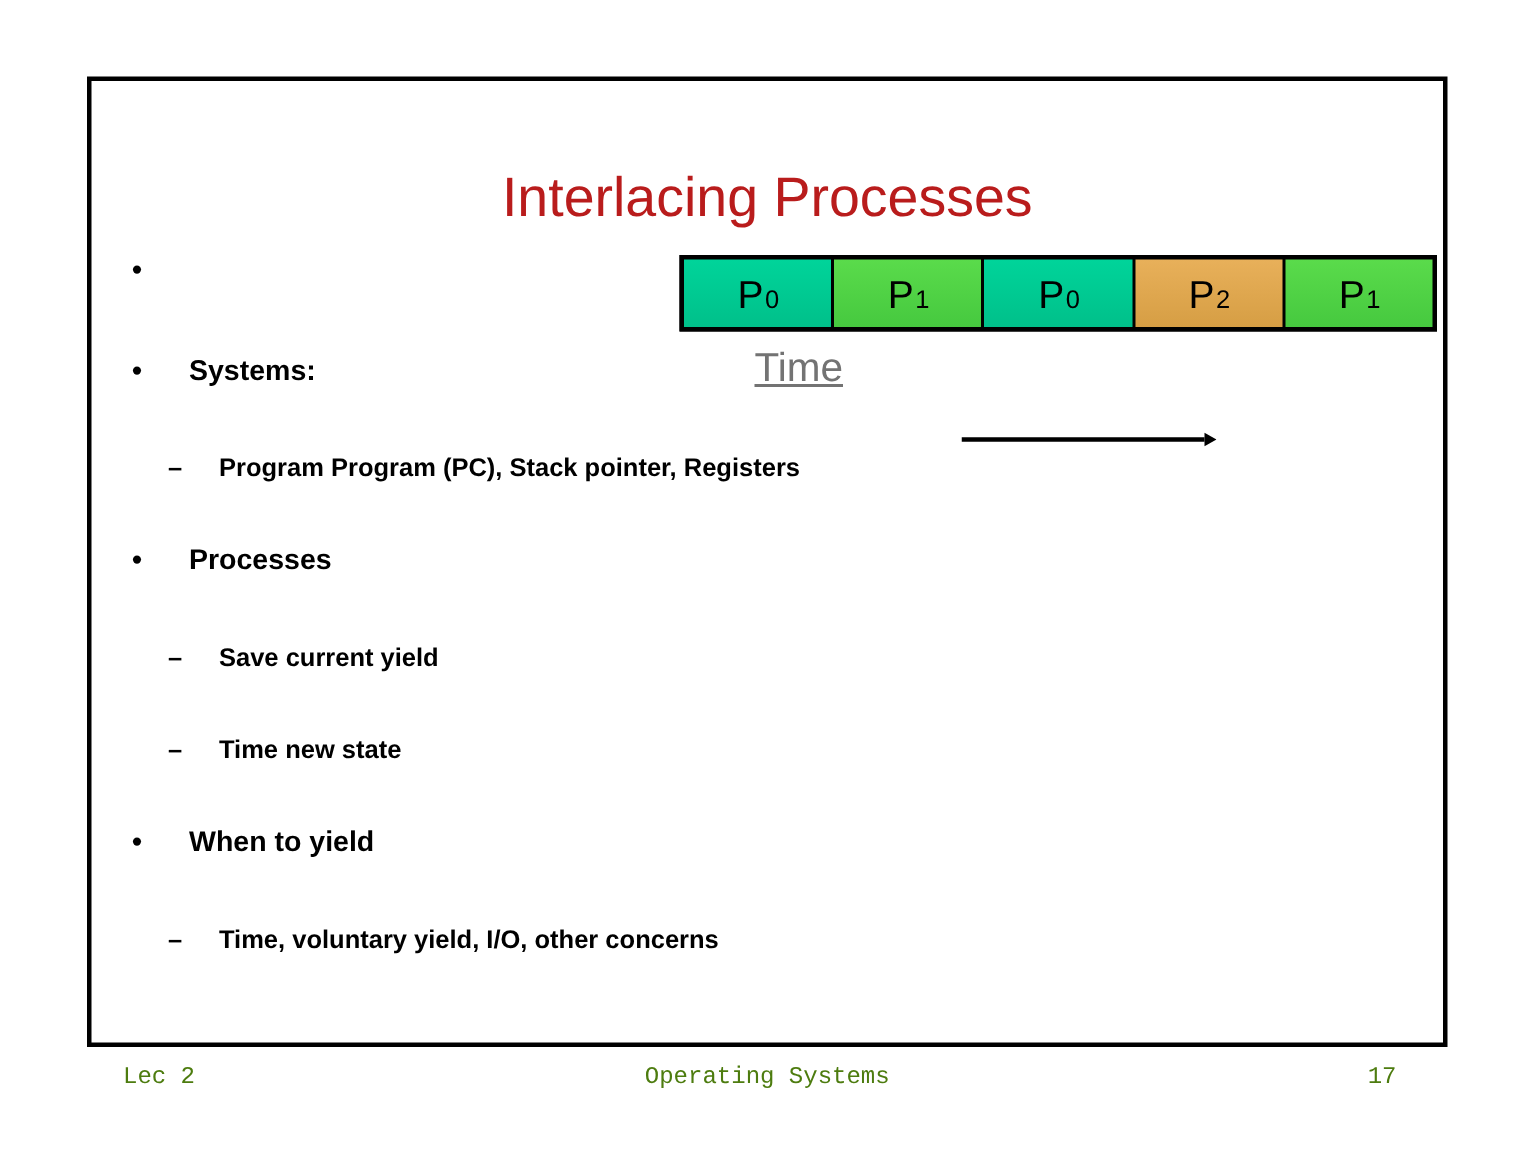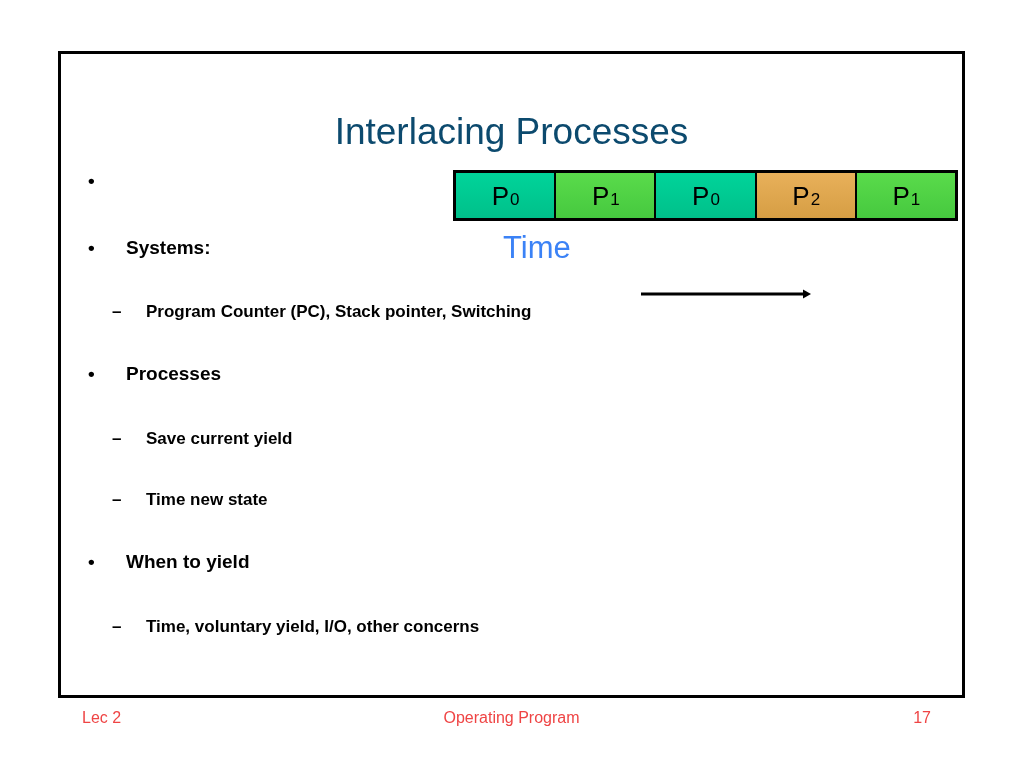--- a/index.html
+++ b/index.html
@@ -29,21 +29,21 @@
 
   #slide-title {
     position: absolute;
     left: 0;
     top: 32px;
     width: 100%;
     text-align: center;
     font-size: 37px;
     font-weight: normal;
     letter-spacing: 0px;
-    color: #0c4a6e;
+    color: #b91c1c;
     white-space: nowrap;
   }
 
   
   .bullet-row {
     position: absolute;
     display: flex;
     align-items: baseline;
     white-space: nowrap;
   }
@@ -106,42 +106,43 @@
     vertical-align: sub;
     position: relative;
     top: 4px;
     left: 1px;
   }
 
   #time-label {
     position: absolute;
     left: 50px;
     top: 60px;
-    font-size: 31px;
+    font-size: 27px;
     font-weight: normal;
-    color: #3b82f6;
+    color: #737373;
+    text-decoration: underline;
   }
   #time-arrow {
     position: absolute;
     left: 188px;
     top: 116px;
     width: 170px;
     height: 12px;
   }
 
   
   #footer {
     position: absolute;
     left: 58px;
     top: 703px;
     width: 907px;
     height: 34px;
-    font-family: Liberation Sans, sans-serif;
+    font-family: Liberation Mono, monospace;
     font-size: 16px;
-    color: #ef4444;
+    color: #4d7c0f;
   }
   #footer .f-left  { position: absolute; left: 24px;  top: 6px; }
   #footer .f-center{ position: absolute; left: 0; top: 6px; width: 100%; text-align: center; }
   #footer .f-right { position: absolute; right: 34px; top: 6px; }
 </style>
 </head>
 <body>
 
 <div id="slide-frame">
 
@@ -150,21 +151,21 @@
   <div id="bullet-list">
       <div class="bullet-row level1" style="top: 116px;">
         <span class="bullet-mark">•</span>
       </div>
       <div class="bullet-row level1" style="top: 183px;">
         <span class="bullet-mark">•</span>
         <span class="bullet-text">Systems:</span>
       </div>
       <div class="bullet-row level2" style="top: 248px;">
         <span class="bullet-mark">–</span>
-        <span class="bullet-text">Program Counter (PC), Stack pointer, Switching</span>
+        <span class="bullet-text">Program Program (PC), Stack pointer, Registers</span>
       </div>
       <div class="bullet-row level1" style="top: 309px;">
         <span class="bullet-mark">•</span>
         <span class="bullet-text">Processes</span>
       </div>
       <div class="bullet-row level2" style="top: 375px;">
         <span class="bullet-mark">–</span>
         <span class="bullet-text">Save current yield</span>
       </div>
       <div class="bullet-row level2" style="top: 436px;">
@@ -210,15 +211,15 @@
         <line x1="0" y1="6" x2="162" y2="6" stroke="#000000" stroke-width="3"></line>
         <polygon points="162,1.5 170,6 162,10.5" fill="#000000"></polygon>
       </svg>
     </div>
   </div>
 
 </div>
 
 <div id="footer">
   <span class="f-left">Lec 2</span>
-  <span class="f-center">Operating Program</span>
+  <span class="f-center">Operating Systems</span>
   <span class="f-right">17</span>
 </div>
 
 </body></html>

